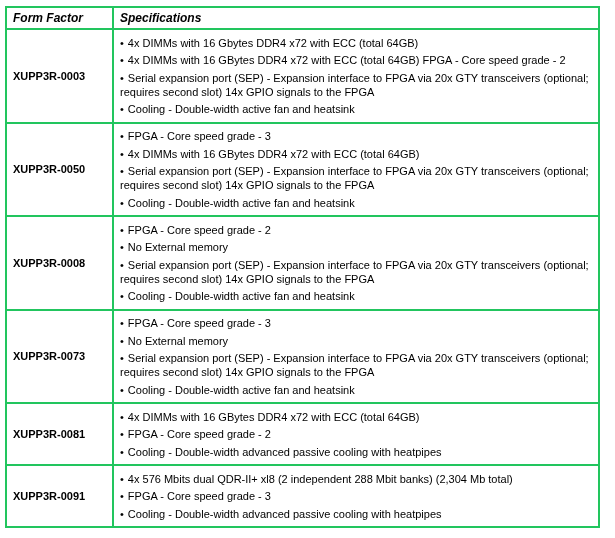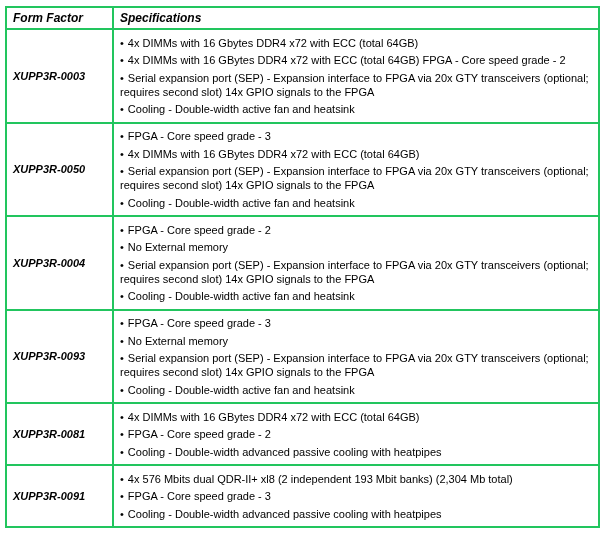--- a/index.html
+++ b/index.html
@@ -29,21 +29,20 @@
     padding: 3px 6px;
     line-height: 14px;
     vertical-align: middle;
   }
   td { font-size: 11px; }
   td.ff {
     font-weight: bold;
     vertical-align: middle;
     padding: 2px 3px 2px 6px;
     white-space: nowrap;
-    font-style: italic;
   }
   td.specs {
     vertical-align: middle;
     padding: 2px 6px;
   }
   p.spec {
     margin: 3.5px 0;
     line-height: 14px;
   }
   span.b { margin-right: 4px; }
@@ -79,52 +78,52 @@
         <td class="ff">XUPP3R-0050</td>
         <td class="specs">
           <p class="spec"><span class="b">•</span><span>FPGA - Core speed grade - 3</span></p>
           <p class="spec"><span class="b">•</span><span>4x DIMMs with 16 GBytes DDR4 x72 with ECC (total 64GB)</span></p>
           <p class="spec"><span class="b">•</span><span>Serial expansion port (SEP) - Expansion interface to FPGA via 20x GTY transceivers (optional; requires second slot) 14x GPIO signals to the FPGA</span></p>
           <p class="spec"><span class="b">•</span><span>Cooling - Double-width active fan and heatsink</span></p>
         </td>
       </tr>
 
       <tr>
-        <td class="ff">XUPP3R-0004</td>
+        <td class="ff">XUPP3R-0008</td>
         <td class="specs">
           <p class="spec"><span class="b">•</span><span>FPGA - Core speed grade - 2</span></p>
           <p class="spec"><span class="b">•</span><span>No External memory</span></p>
           <p class="spec"><span class="b">•</span><span>Serial expansion port (SEP) - Expansion interface to FPGA via 20x GTY transceivers (optional; requires second slot) 14x GPIO signals to the FPGA</span></p>
           <p class="spec"><span class="b">•</span><span>Cooling - Double-width active fan and heatsink</span></p>
         </td>
       </tr>
 
       <tr>
-        <td class="ff">XUPP3R-0093</td>
+        <td class="ff">XUPP3R-0073</td>
         <td class="specs">
           <p class="spec"><span class="b">•</span><span>FPGA - Core speed grade - 3</span></p>
           <p class="spec"><span class="b">•</span><span>No External memory</span></p>
           <p class="spec"><span class="b">•</span><span>Serial expansion port (SEP) - Expansion interface to FPGA via 20x GTY transceivers (optional; requires second slot) 14x GPIO signals to the FPGA</span></p>
           <p class="spec"><span class="b">•</span><span>Cooling - Double-width active fan and heatsink</span></p>
         </td>
       </tr>
 
       <tr>
         <td class="ff">XUPP3R-0081</td>
         <td class="specs">
           <p class="spec"><span class="b">•</span><span>4x DIMMs with 16 GBytes DDR4 x72 with ECC (total 64GB)</span></p>
           <p class="spec"><span class="b">•</span><span>FPGA - Core speed grade - 2</span></p>
           <p class="spec"><span class="b">•</span><span>Cooling - Double-width advanced passive cooling with heatpipes</span></p>
         </td>
       </tr>
 
       <tr>
         <td class="ff">XUPP3R-0091</td>
         <td class="specs">
-          <p class="spec"><span class="b">•</span><span>4x 576 Mbits dual QDR-II+ xl8 (2 independent 193 Mbit banks) (2,304 Mb total)</span></p>
+          <p class="spec"><span class="b">•</span><span>4x 576 Mbits dual QDR-II+ xl8 (2 independent 288 Mbit banks) (2,304 Mb total)</span></p>
           <p class="spec"><span class="b">•</span><span>FPGA - Core speed grade - 3</span></p>
           <p class="spec"><span class="b">•</span><span>Cooling - Double-width advanced passive cooling with heatpipes</span></p>
         </td>
       </tr>
 
     </tbody>
   </table>
 </div>
 
 </body></html>

